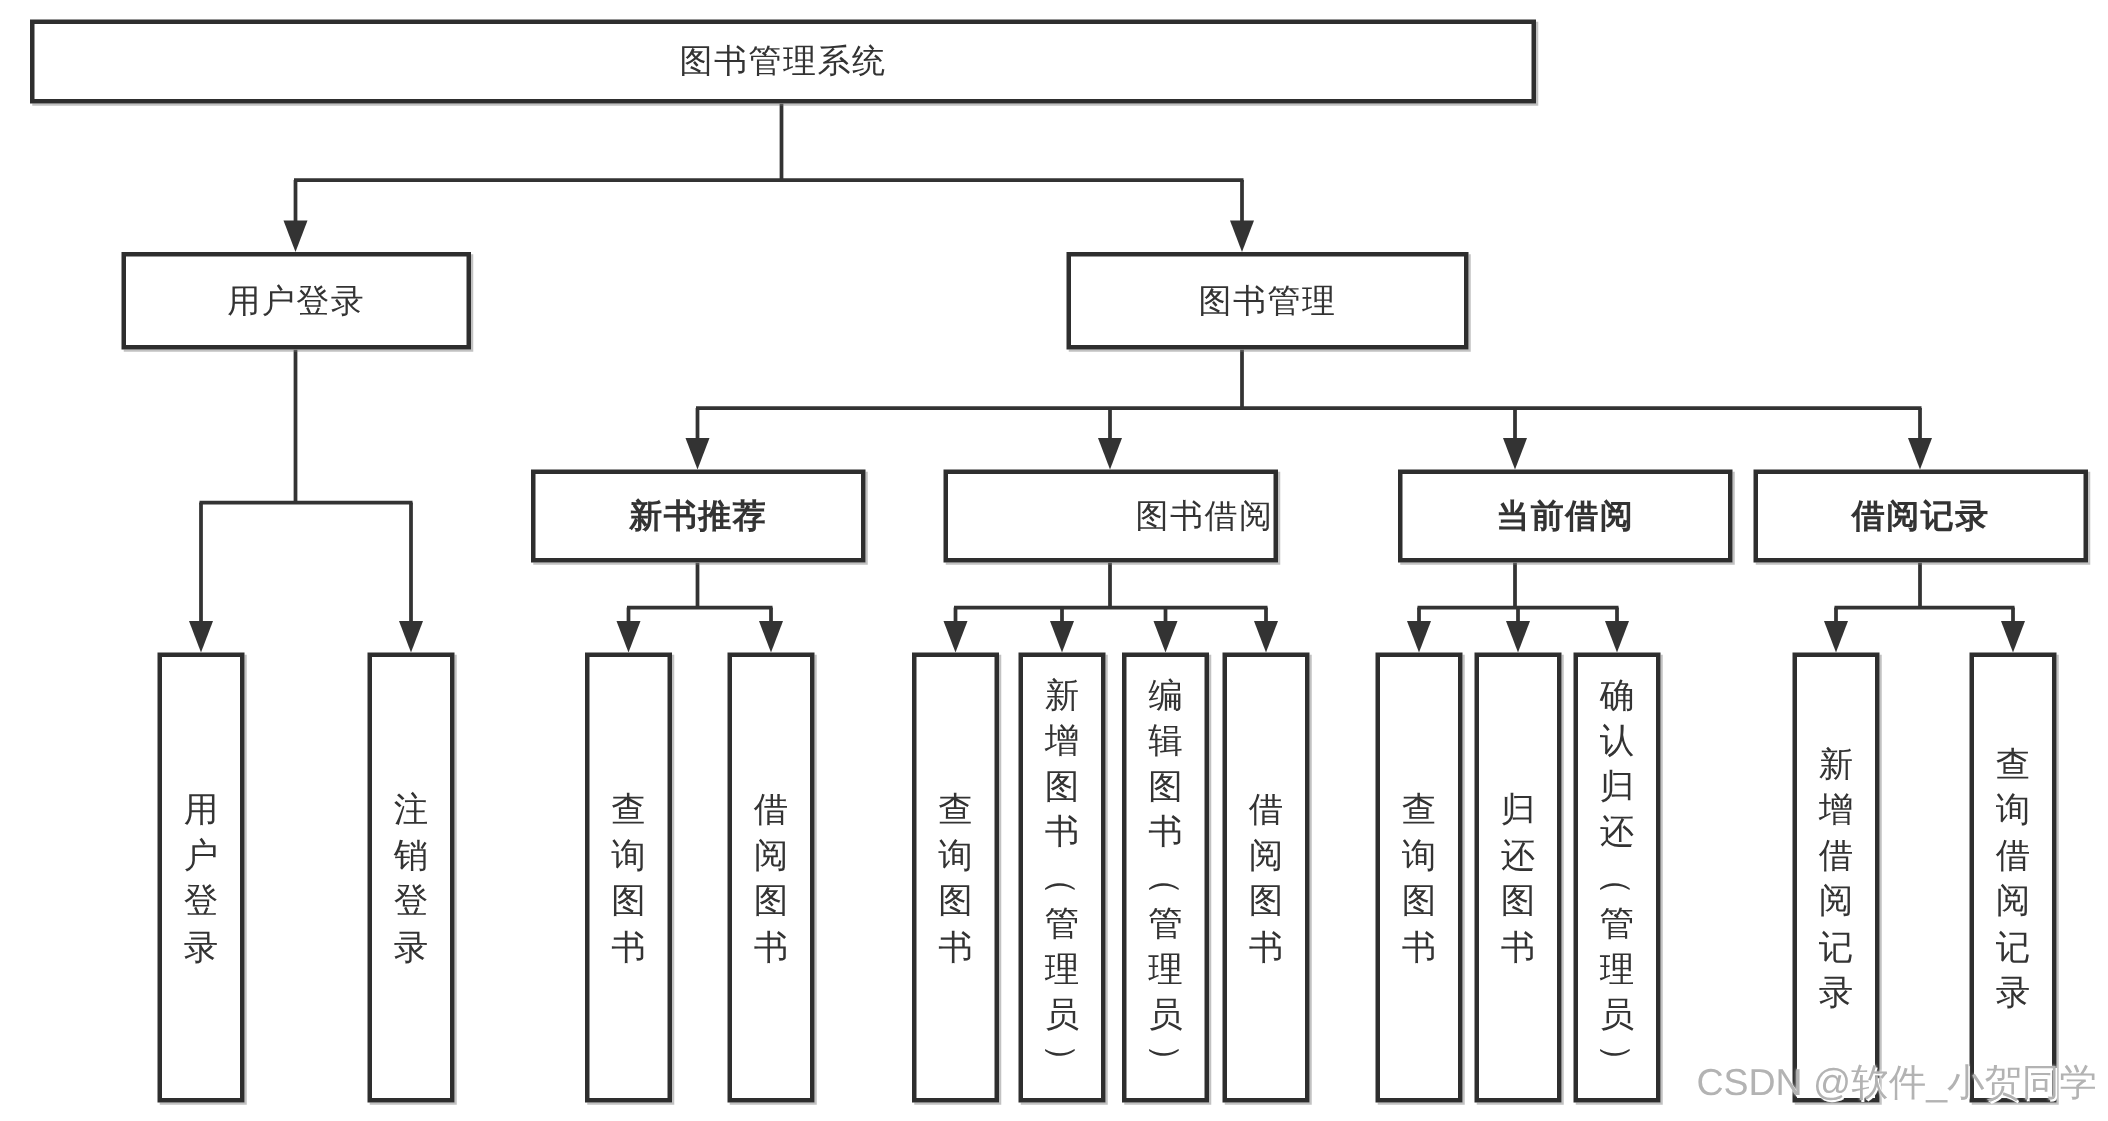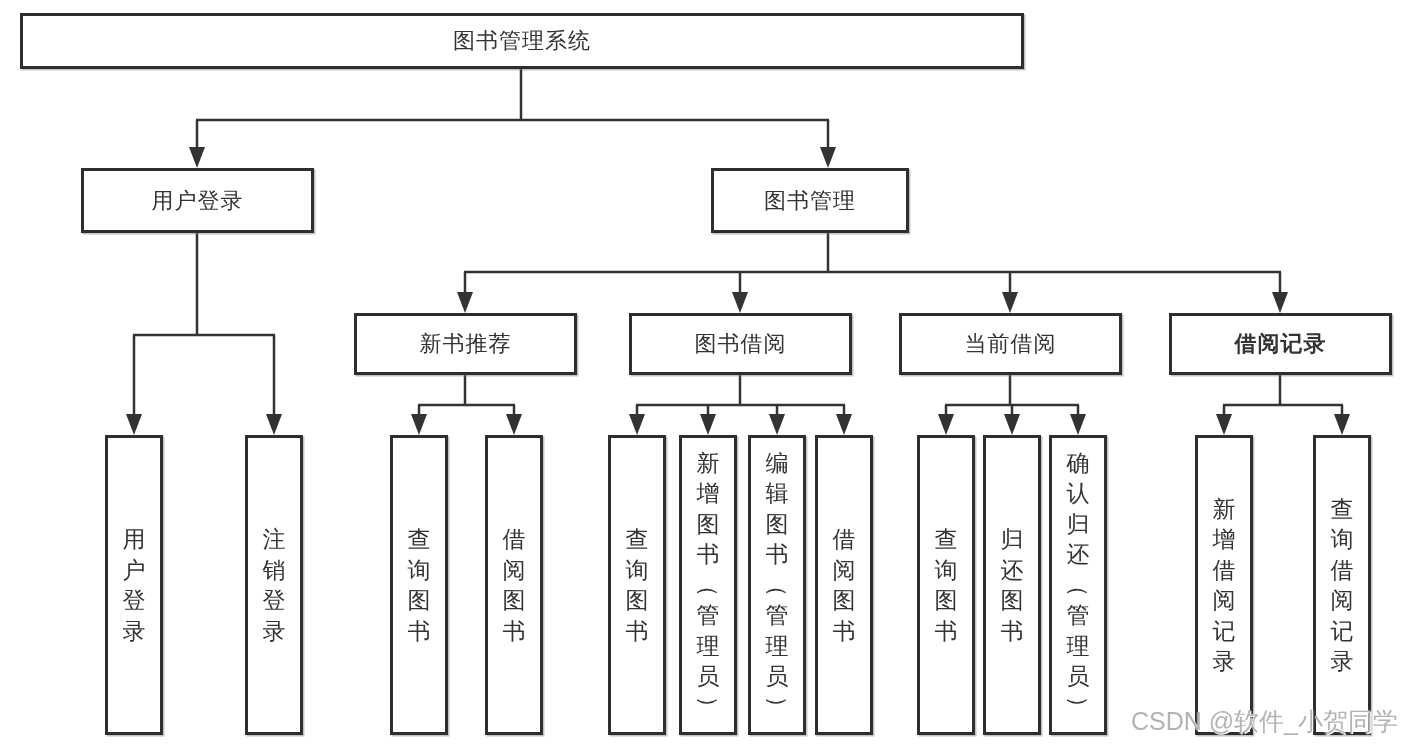--- a/index.html
+++ b/index.html
@@ -49,25 +49,25 @@
   .vlabel span {
     font-size: 23px;
     line-height: 30.5px;
     text-align: center;
     display: block;
   }
   .vlabel span.rot { transform: rotate(90deg); }
   
   #n-root   { left: 20px;  top: 13px;  width: 1004px; height: 56px; }
   #n-login  { left: 81px;  top: 168px; width: 233px;  height: 65px; }
-  #n-mgmt   { left: 711px; top: 168px; width: 198px;  height: 65px; }
+  #n-mgmt   { left: 711px; top: 168px; width: 268px;  height: 65px; }
   .lvl3 { top: 313px; width: 223px; height: 62px; }
-  #n-newrec { left: 354px; }
-  #n-borrow { left: 629px; }
-  #n-current{ left: 899px; }
+  #n-newrec { left: 354px; font-weight: bold; }
+  #n-borrow { left: 629px; justify-content: flex-end; }
+  #n-current{ left: 932px; font-weight: bold; }
   #n-record { left: 1169px; font-weight: bold; }
   
   #l-userlogin { left: 105px; }
   #l-logout    { left: 245px; }
   #l-query1    { left: 390px; }
   #l-borrow1   { left: 485px; }
   #l-query2    { left: 608px; }
   #l-addbook   { left: 679px; }
   #l-editbook  { left: 748px; }
   #l-borrow2   { left: 815px; }

